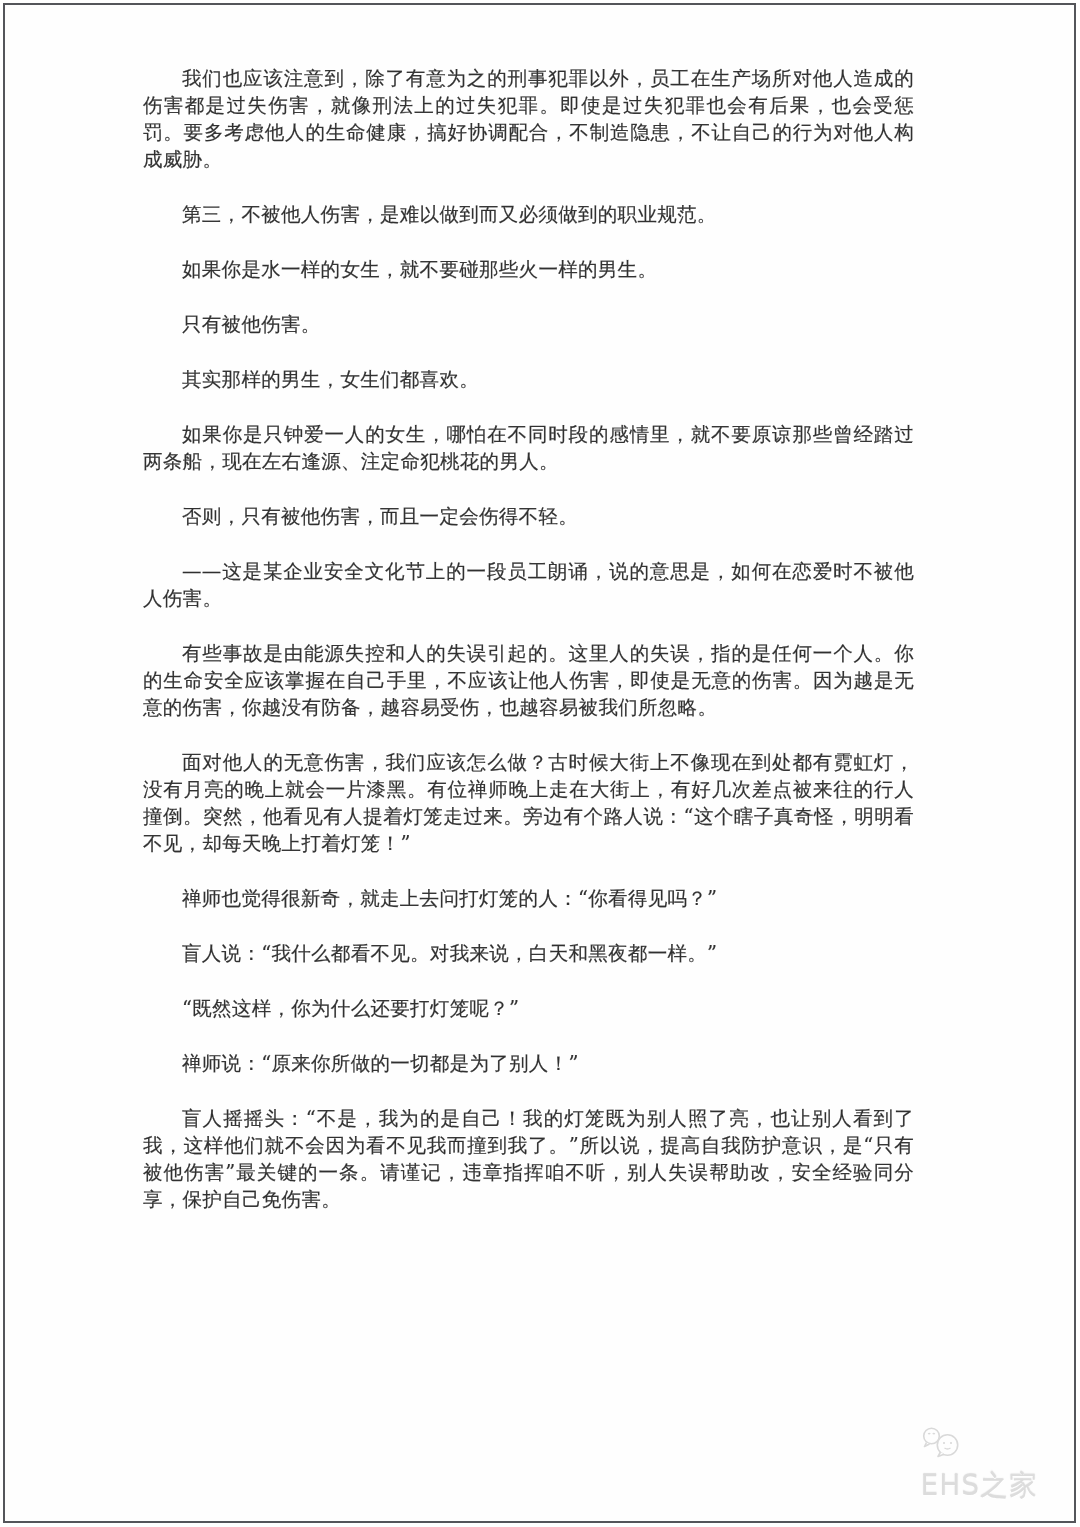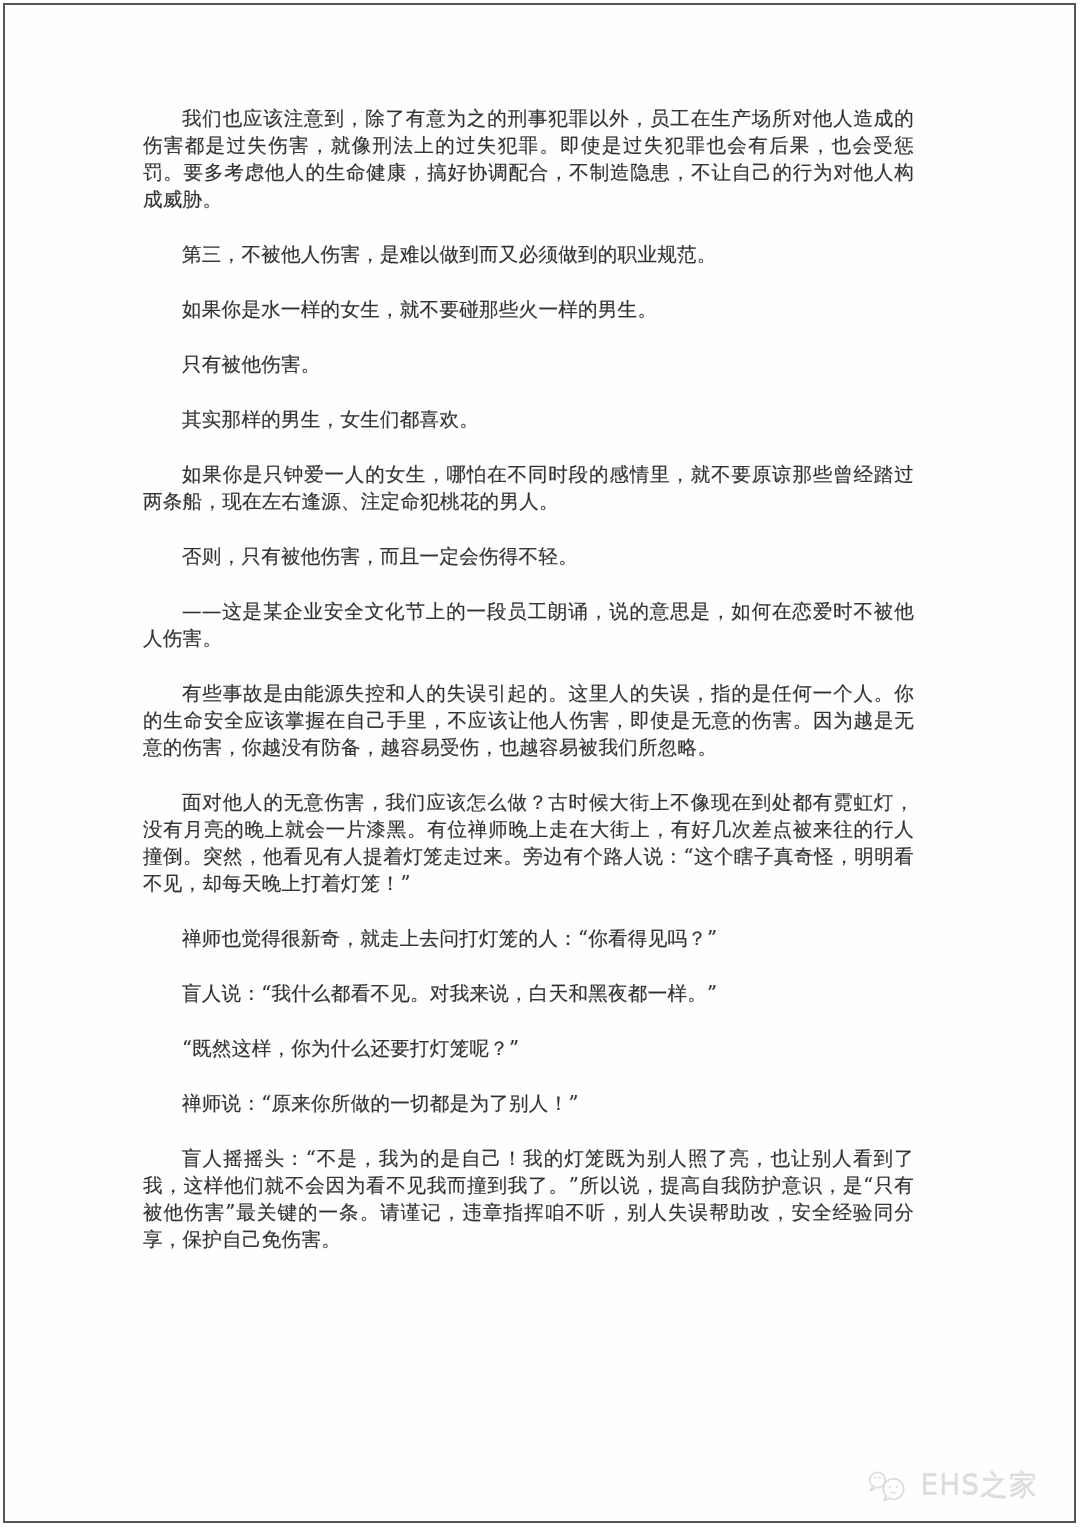--- a/index.html
+++ b/index.html
@@ -11,39 +11,40 @@
   }
   .page {
     position: absolute;
     left: 3px; top: 3px; right: 4px; bottom: 4px;
     border: 2px solid #54555a;
     background: #fefefe;
   }
   .doc-body {
     position: absolute;
     left: 0; top: 0; right: 0; bottom: 0;
-    padding: 100px 160px 0 138px;
+    padding: 60px 160px 0 138px;
   }
   .doc-body p {
     font-size: 19.5px;
     line-height: 27px;
     color: #303030;
     text-align: justify;
     text-indent: 2em;
     letter-spacing: 0.3px;
     margin-bottom: 28px;
     -webkit-text-stroke: 0.2px #4a4a4a;
   }
   .watermark {
     position: absolute;
     right: 36px; bottom: 16px;
     display: flex;
-    align-items: flex-end;
+    align-items: flex-start;
     gap: 6px;
     user-select: none;
+    flex-direction: column;
   }
   .watermark .wm-label {
     font-family: "DejaVu Sans", "Liberation Sans", sans-serif;
     font-size: 28px;
     color: #dcdcdc;
     letter-spacing: 1px;
     text-shadow: 0 1px 0 #ffffff, 0 -1px 1px rgba(120,120,120,0.25);
   }
   .watermark svg { display: block; }
 </style>

